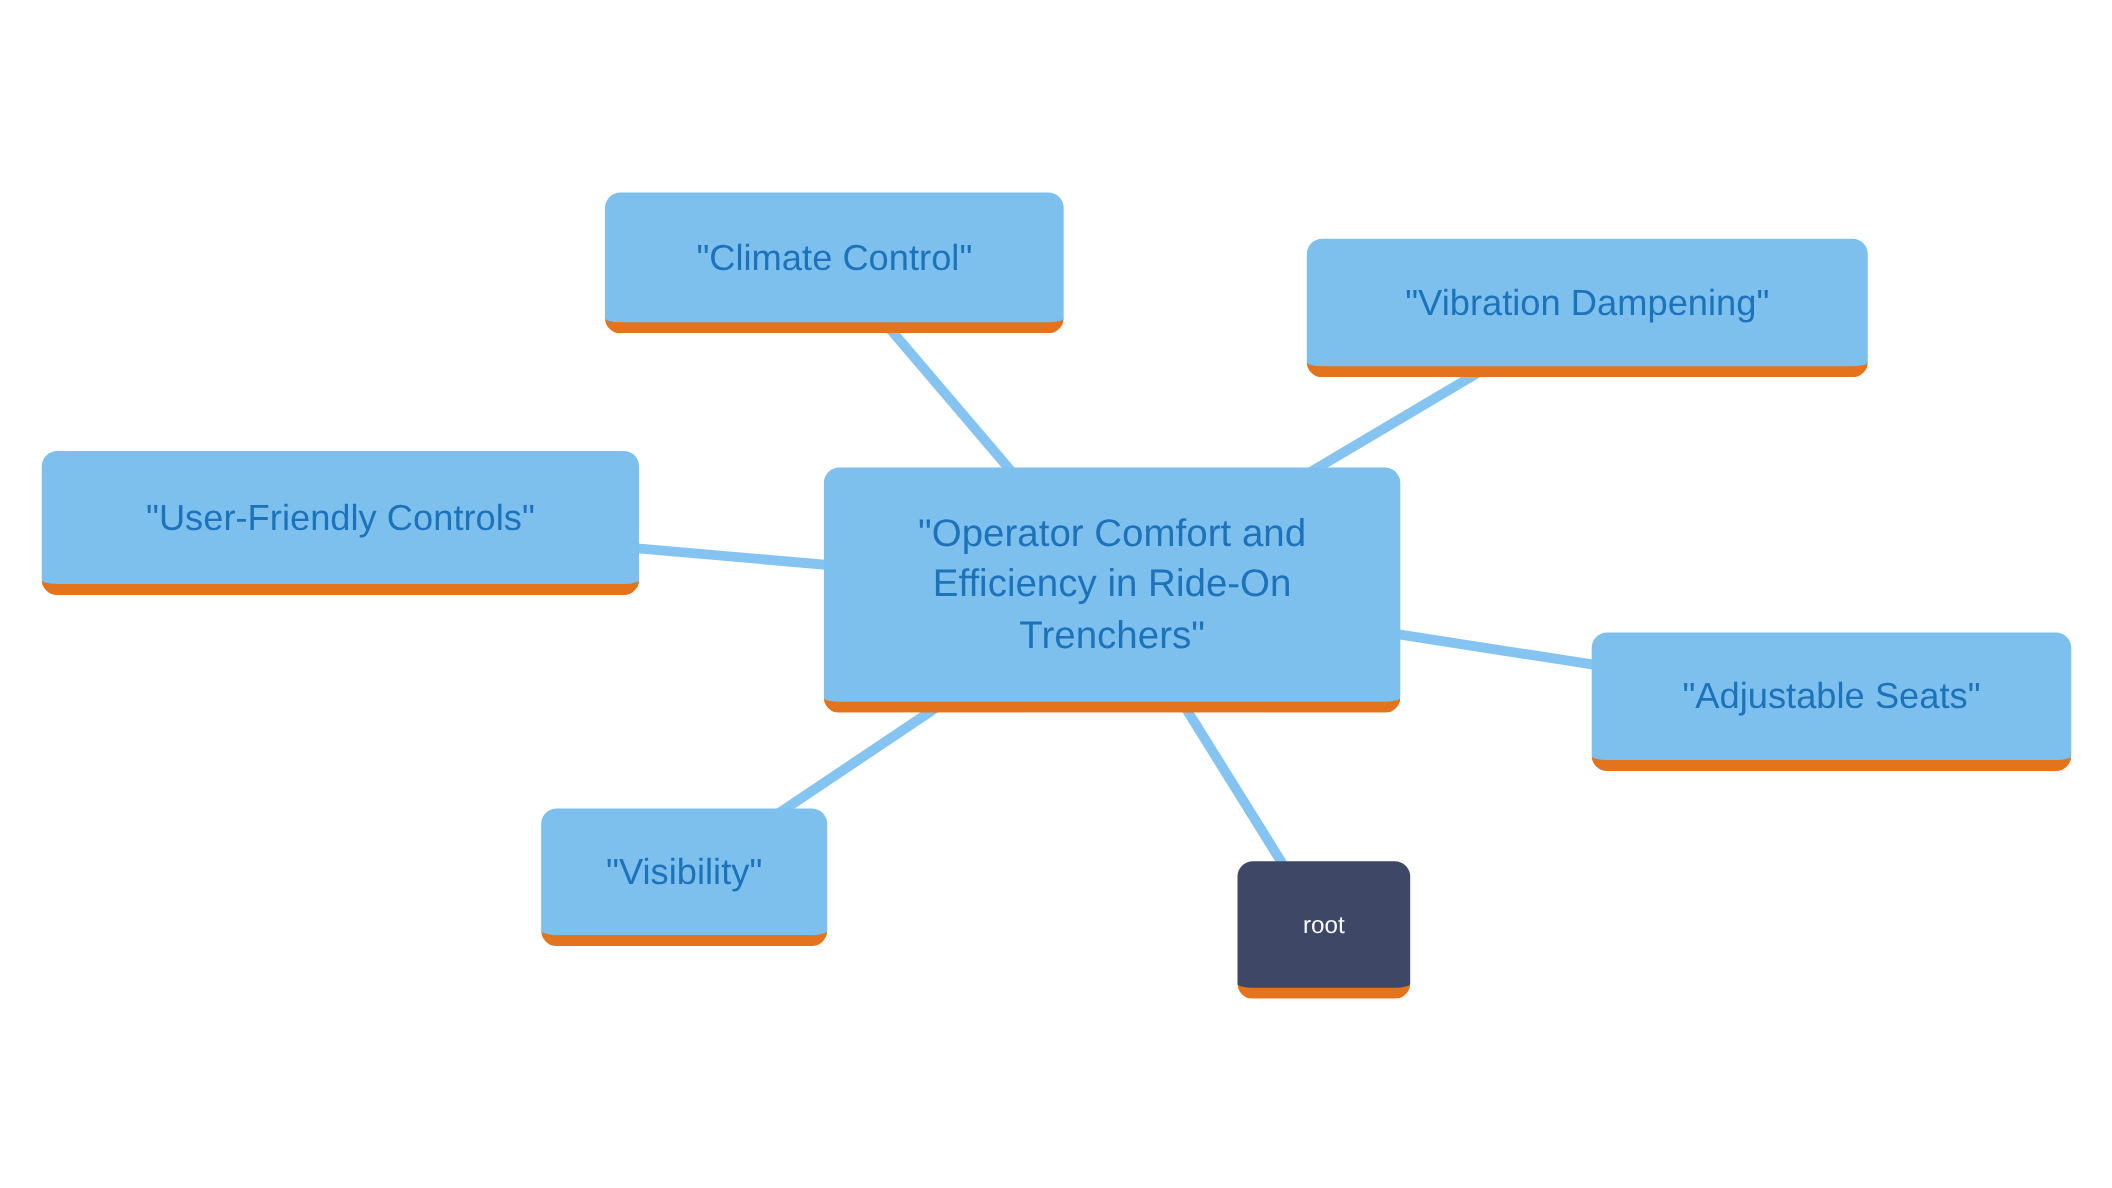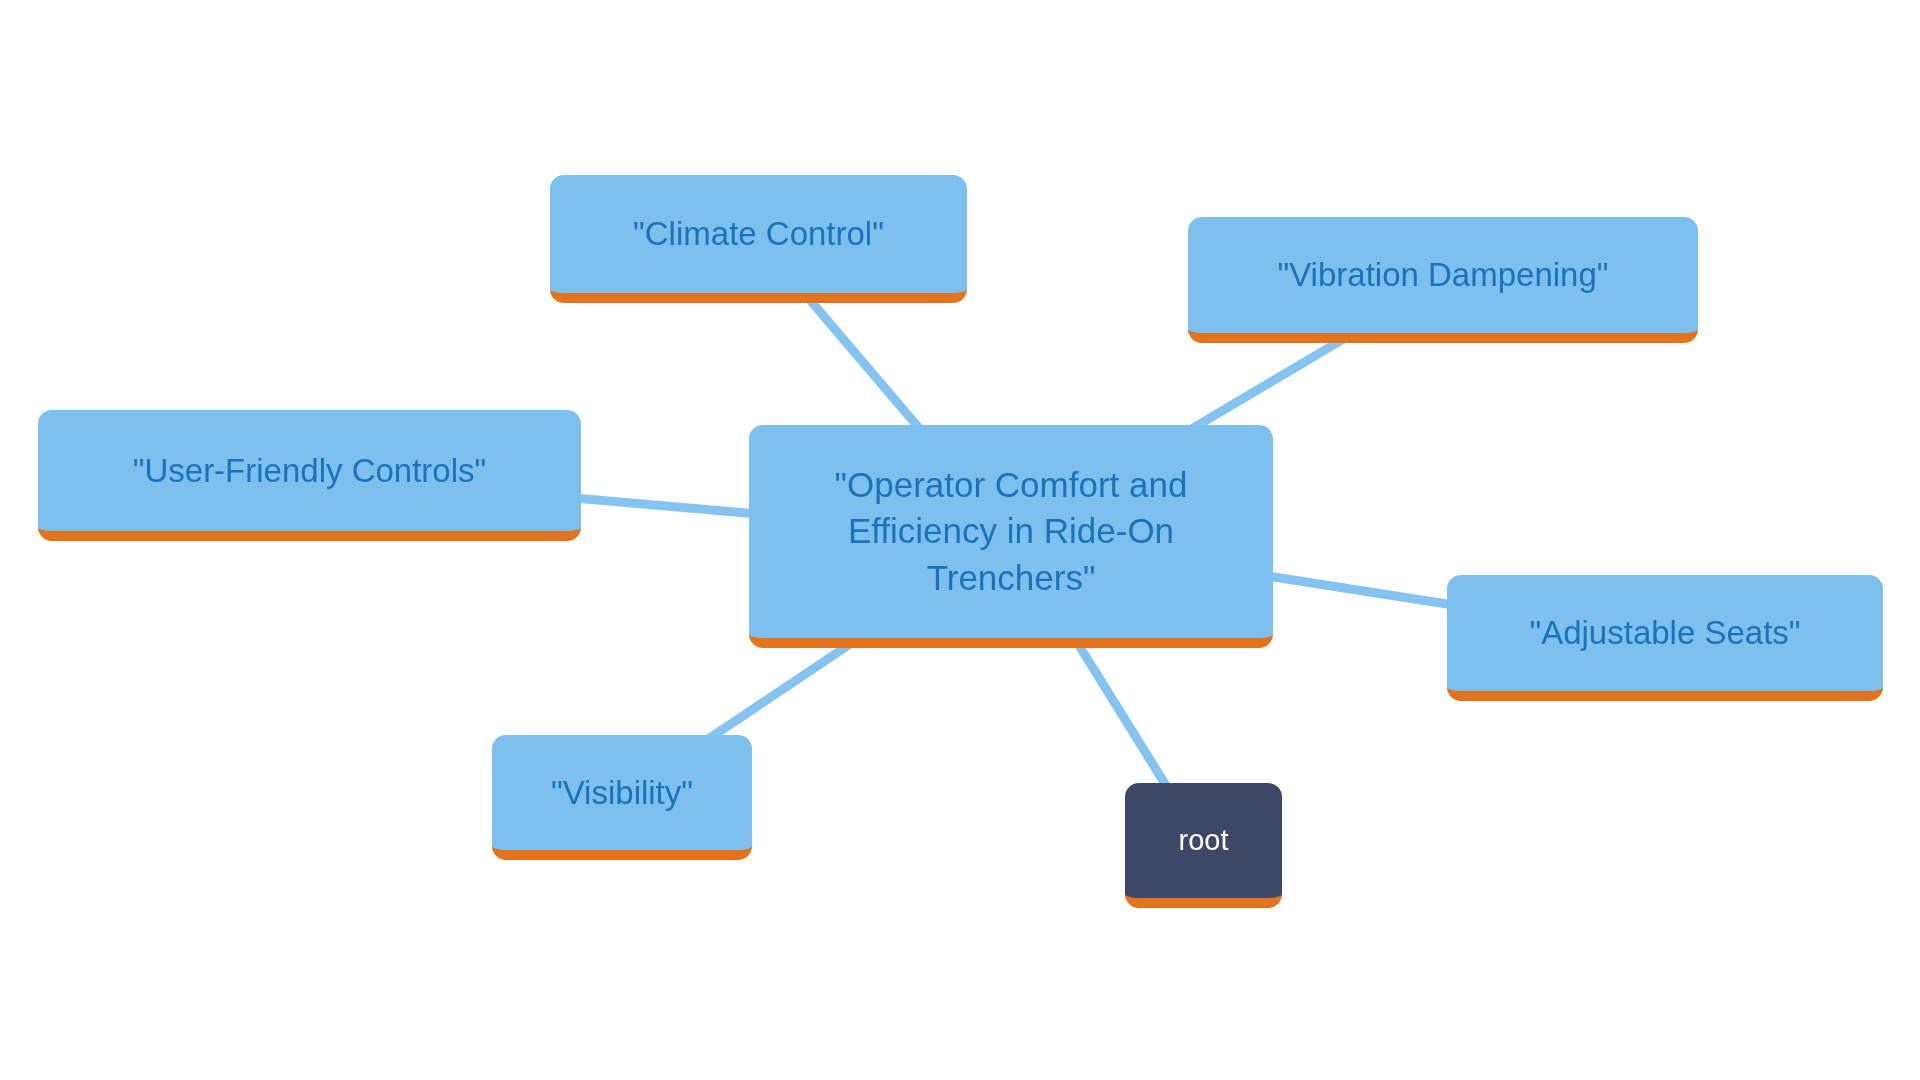--- a/index.html
+++ b/index.html
@@ -43,21 +43,21 @@
     text-align: center;
     color: var(--node-text);
     font-size: 33px;
     line-height: 1.32;
     padding: 0 18px;
   }
   .node.center-node { font-size: 35px; }
   .node.root-node {
     background: var(--root-fill);
     color: var(--root-text);
-    font-size: 29px;
+    font-size: 22px;
   }
   .node-label { display: block; }
 </style>
 </head>
 <body>
 
 <div class="canvas">
 
   <svg class="links" width="1920" height="1080" aria-hidden="true">
     <line x1="1011" y1="536" x2="758" y2="239"></line>

